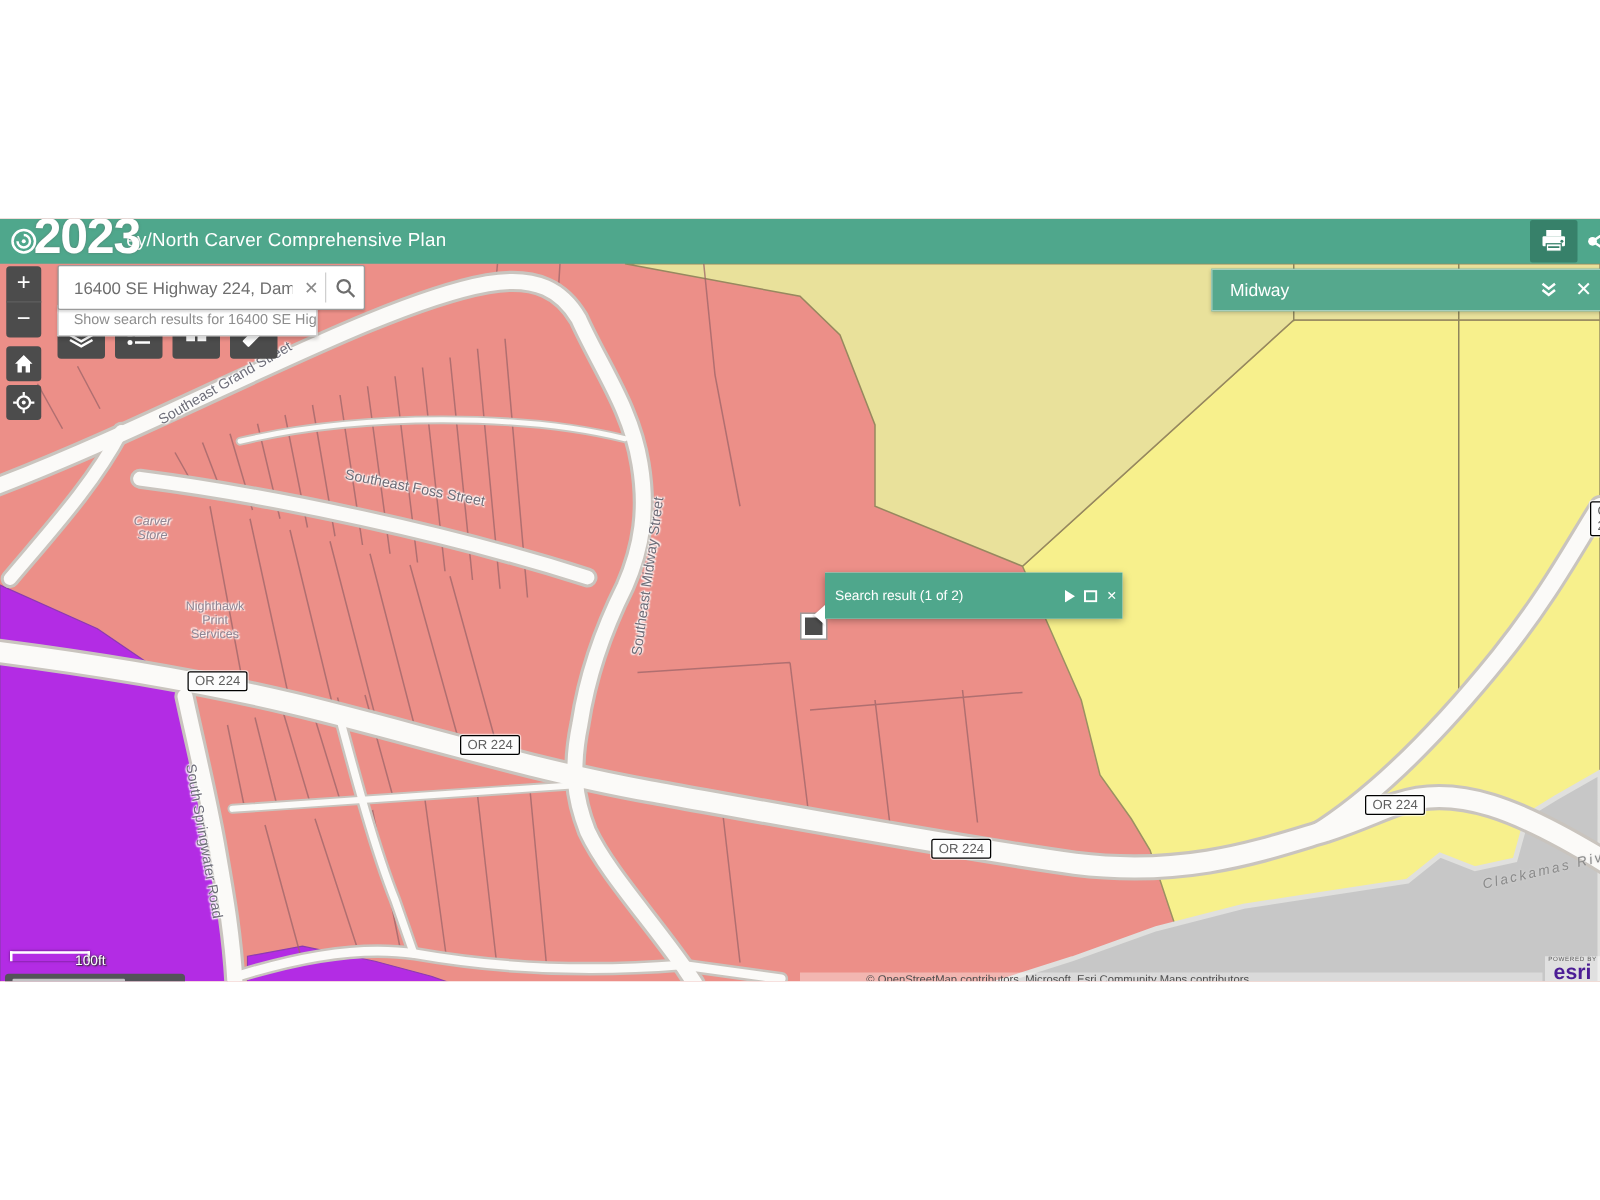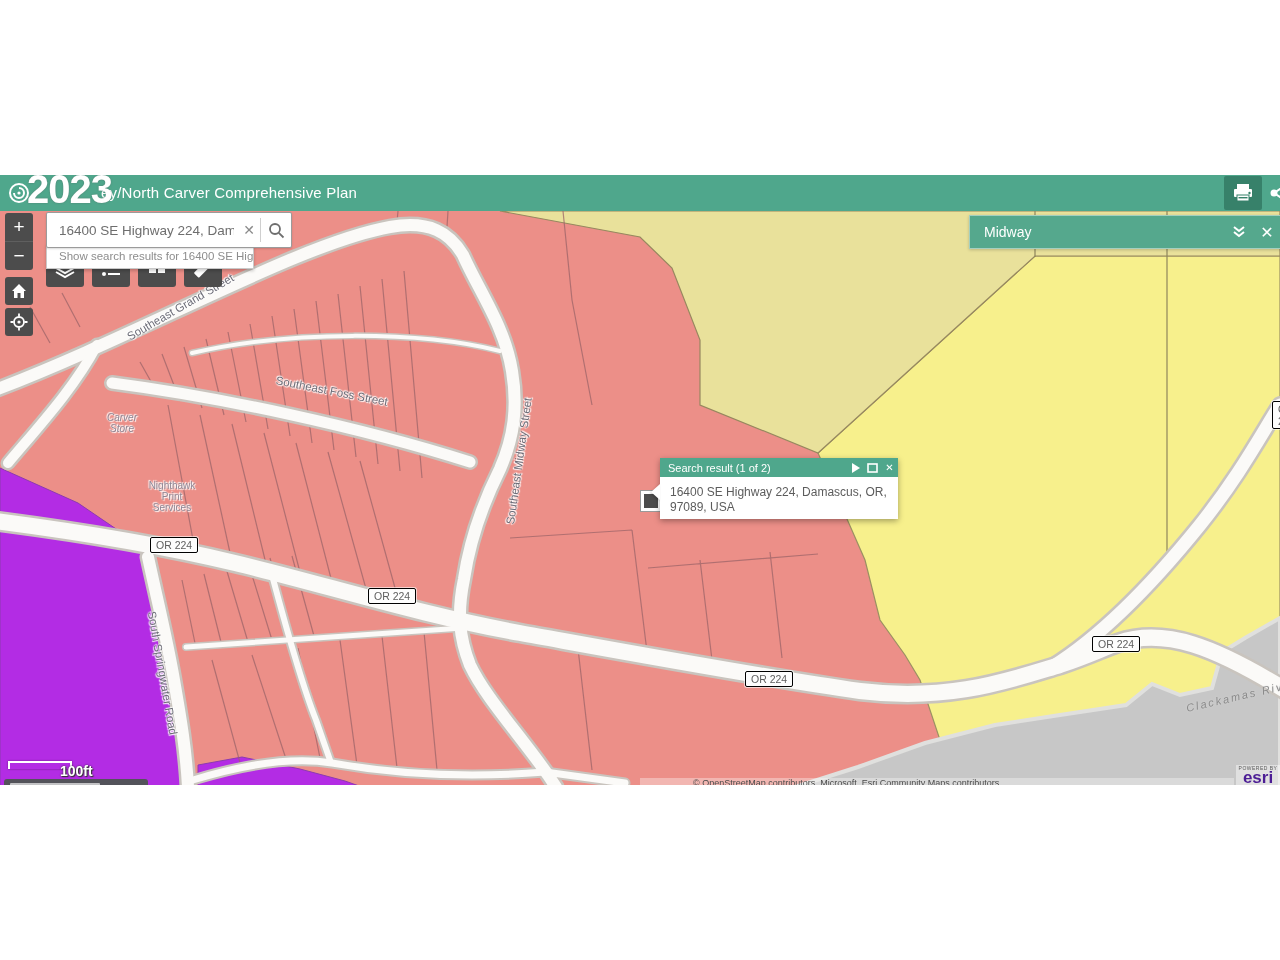--- a/index.html
+++ b/index.html
@@ -30,40 +30,40 @@
   .zoomstack .sep{flex:0 0 1px;background:#5f5f5f;}
   .toolrow .dkbtn{width:38px;height:38px;}
 
   
   .panel{position:absolute;left:969px;top:40px;width:311px;height:32px;background:#55A88D;border:1px solid #a5cfbf;z-index:22;display:flex;align-items:center;box-shadow:0 1px 3px rgba(0,0,0,.2);}
   .panel .t{color:#fff;font-size:14px;padding-left:14px;flex:1;}
   .panel .ic{width:28px;color:#fff;display:flex;align-items:center;justify-content:center;cursor:pointer;}
 
   
   .popup{position:absolute;left:660px;top:283px;width:238px;z-index:21;box-shadow:0 2px 6px rgba(0,0,0,.35);background:#fff;}
-  .popup .ph{height:19px;background:#4FA78C;display:flex;align-items:center;}
+  .popup .ph{height:37px;background:#4FA78C;display:flex;align-items:center;}
   .popup .ph .pt{color:#fff;font-size:11px;padding-left:8px;flex:1;}
   .popup .ph .pic{width:17px;color:#fff;font-size:10px;display:flex;align-items:center;justify-content:center;cursor:pointer;}
   .popup .pb{padding:8px 10px 4px 10px;font-size:12px;color:#5c5c5c;line-height:1.25;}
   .popup .pf{display:flex;align-items:center;padding:12px 10px 9px 10px;}
   .popup .zoomto{font-size:12px;color:#49708c;text-decoration:underline;flex:1;cursor:pointer;}
   .popup .dots{color:#6d6d6d;font-size:11px;letter-spacing:1px;cursor:pointer;}
   .tail{position:absolute;left:-9px;top:26px;width:0;height:0;border-top:8px solid transparent;border-bottom:8px solid transparent;border-right:9px solid #ffffff;filter:drop-shadow(-1px 1px 1px rgba(0,0,0,.2));}
   .marker{position:absolute;left:641px;top:316px;width:14px;height:14px;background:#4C4C4C;border:3px solid #fff;outline:1px solid #999;z-index:20;}
 
   
   .mlabel{position:absolute;white-space:nowrap;color:#6d6d78;font-size:11.5px;text-shadow:0 0 2px #fff,0 0 2px #fff,1px 1px 1px #fff,-1px -1px 1px #fff;z-index:5;}
   .poi{position:absolute;text-align:center;color:#8f8694;font-size:10px;line-height:1.1;text-shadow:0 0 2px #fff,1px 1px 1px #fff,-1px -1px 1px #fff;z-index:5;}
   .shield{position:absolute;background:#fdfdfd;border:1px solid #000000;border-radius:2px;color:#5e5e5e;font-size:10.5px;padding:1px 5px;z-index:6;box-shadow:0 0 0 1px rgba(255,255,255,.6);}
   .river-label{position:absolute;color:#8a8a8a;font-size:11px;font-style:italic;letter-spacing:2px;text-shadow:0 0 2px #d9d9d9;z-index:5;white-space:nowrap;}
 
   
   .scalebar{position:absolute;left:8px;top:586px;z-index:15;}
   .scalebar .bar{width:60px;height:6px;border:2px solid #fff;border-bottom:0;box-shadow:0 0 2px rgba(0,0,0,.5);}
-  .scalebar .lab{position:absolute;left:52px;top:2px;color:#fff;font-size:14px;font-weight:bold;text-shadow:0 0 2px #333,1px 1px 1px #333;}
+  .scalebar .lab{position:absolute;left:52px;top:2px;color:#fff;font-size:11px;font-weight:normal;text-shadow:0 0 2px #333,1px 1px 1px #333;}
   .attr-pill{position:absolute;left:4px;top:604px;width:144px;height:14px;background:#53535a;border-radius:3px;z-index:15;overflow:hidden;}
   .attr-pill i{display:block;margin:4px 6px;height:3px;width:90px;background:rgba(255,255,255,.65);border-radius:1px;}
   .attr{position:absolute;left:640px;top:603px;width:594px;height:7px;overflow:hidden;z-index:15;background:rgba(255,255,255,.35);}
   .attr span{display:block;font-size:9px;color:#4c4c4c;white-space:nowrap;padding-left:14px;margin-left:39px;}
   .esri{position:absolute;left:1236px;top:590px;width:44px;height:20px;z-index:15;background:rgba(255,255,255,.45);text-align:center;overflow:hidden;}
   .esri .pb{font-size:5px;color:#5a5a5a;letter-spacing:.5px;line-height:6px;}
   .esri .wm{font-size:17px;font-weight:bold;color:#4c1d95;line-height:14px;}
 </style>
 </head>
 <body>
@@ -252,24 +252,20 @@
             <path d="M1,0 L9,5 L1,10 Z" fill="#fff"></path>
           </svg>
       </div>
       <div class="pic">
         <svg width="11" height="10" viewBox="0 0 11 10">
             <rect x="1" y="1" width="9" height="8" fill="none" stroke="#fff" stroke-width="1.6"></rect>
           </svg>
       </div>
       <div class="pic">✕</div>
     </div>
-    <div class="pb">
-      <span>16400 SE Highway 224, Damascus, OR,</span><br>
-      <span>97089, USA</span>
-    </div>
   </div>
 
   <div class="scalebar">
     <div class="bar"></div>
     <div class="lab">100ft</div>
   </div>
   <div class="attr-pill">
       <i></i>
     </div>
   <div class="attr">

